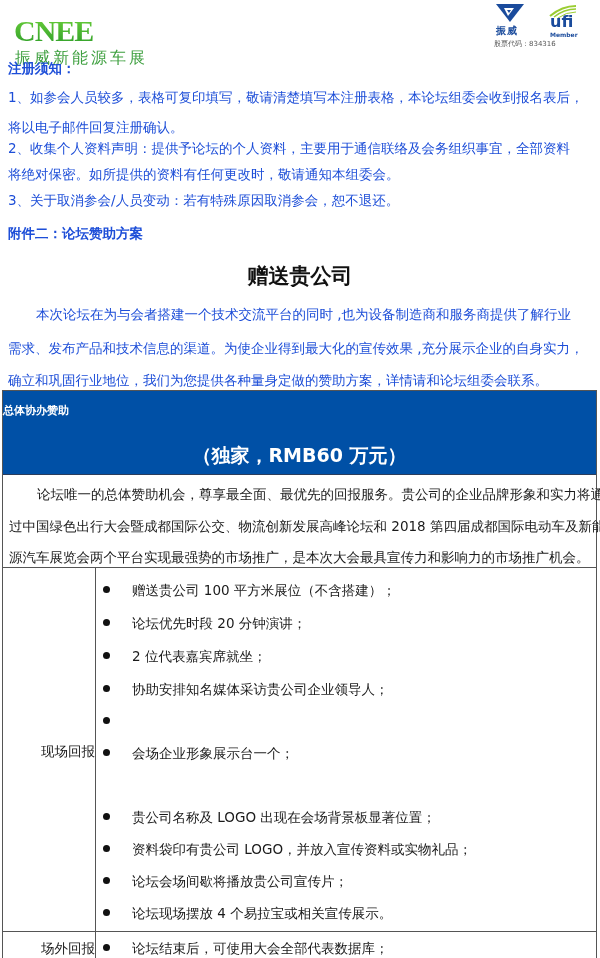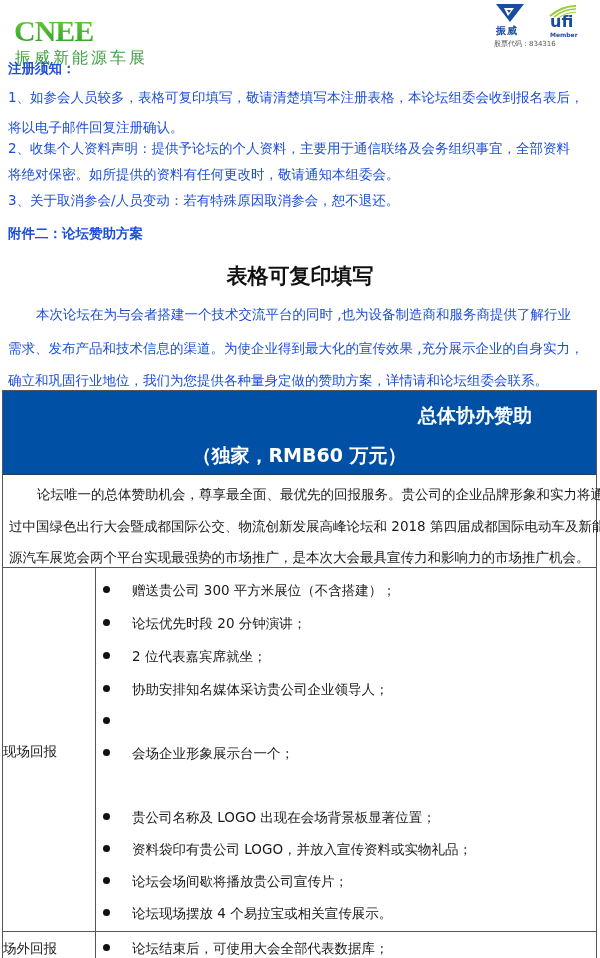--- a/index.html
+++ b/index.html
@@ -26,27 +26,27 @@
   .ufi-member { position: absolute; left: 60px; top: 29px; font-size: 6px; color: #1a4b9c; font-weight: bold; }
   .stock-code { position: absolute; left: 4px; top: 37px; font-size: 7px; color: #555; white-space: nowrap; }
 
   .content { position: absolute; left: 0; top: 0; width: 600px; }
   .p { position: absolute; left: 8px; font-size: 13.5px; line-height: 20px; white-space: nowrap; color: #1d4ed8; }
   .bold { font-weight: bold; }
   .title { position: absolute; left: 0; width: 600px; text-align: center; top: 262px; font-size: 21px; font-weight: bold; color: #111; }
 
   .table { position: absolute; left: 2px; top: 390px; width: 595px; height: 568px; border: 1px solid #555; border-bottom: none; box-sizing: border-box; }
   .blue-head { position: absolute; left: 0; top: 0; width: 593px; height: 83px; background: #0050a6; border-bottom: 1px solid #2b3d5c; }
-  .blue-line1 { position: absolute; left: 0; width: 529px; top: 12px; text-align: right; color: #fff; font-weight: bold; font-size: 19px; }
+  .blue-line1 { position: absolute; left: 0; width: 593px; top: 12px; text-align: left; color: #fff; font-weight: bold; font-size: 11px; }
   .blue-line2 { position: absolute; left: 0; width: 593px; top: 52px; text-align: center; color: #fff; font-weight: bold; font-size: 19px; }
   .desc { position: absolute; left: 6px; font-size: 13.5px; line-height: 20px; white-space: nowrap; }
   .desc-top-border { position: absolute; left: 0; top: 176px; width: 593px; height: 1px; background: #555; }
   .col-divider { position: absolute; left: 92px; top: 177px; width: 1px; height: 391px; background: #555; }
   .row-divider { position: absolute; left: 0; top: 540px; width: 593px; height: 1px; background: #555; }
-  .row-label { position: absolute; left: 0; width: 92px; text-align: left; font-size: 13.5px; }
+  .row-label { position: absolute; left: 0; width: 92px; text-align: right; font-size: 13.5px; }
   .bullet-item { position: absolute; left: 100px; font-size: 13.5px; line-height: 20px; white-space: nowrap; }
   .bullet-dot { display: inline-block; width: 7px; height: 7px; border-radius: 50%; background: #111; margin-right: 22px; vertical-align: middle; position: relative; top: -2px; }
 </style>
 </head>
 <body>
 
 <div class="header">
   <div class="cnee-logo">
     <div class="cnee-text">CNEE</div>
     <div class="cnee-sub">振威新能源车展</div>
@@ -71,21 +71,21 @@
 
 <div class="content">
   <div class="p bold" style="top:58px;">注册须知：</div>
   <div class="p" style="top:87px;">1、如参会人员较多，表格可复印填写，敬请清楚填写本注册表格，本论坛组委会收到报名表后，</div>
   <div class="p" style="top:117px;">将以电子邮件回复注册确认。</div>
   <div class="p" style="top:138px;">2、收集个人资料声明：提供予论坛的个人资料，主要用于通信联络及会务组织事宜，全部资料</div>
   <div class="p" style="top:164px;">将绝对保密。如所提供的资料有任何更改时，敬请通知本组委会。</div>
   <div class="p" style="top:190px;">3、关于取消参会/人员变动：若有特殊原因取消参会，恕不退还。</div>
   <div class="p bold" style="top:223px;">附件二：论坛赞助方案</div>
 
-  <div class="title">表格可复印填写</div>
+  <div class="title">赠送贵公司</div>
 
   <div class="p" style="top:304px; left:36px;">本次论坛在为与会者搭建一个技术交流平台的同时 ,也为设备制造商和服务商提供了解行业</div>
   <div class="p" style="top:338px;">需求、发布产品和技术信息的渠道。为使企业得到最大化的宣传效果 ,充分展示企业的自身实力，</div>
   <div class="p" style="top:370px;">确立和巩固行业地位，我们为您提供各种量身定做的赞助方案，详情请和论坛组委会联系。</div>
 </div>
 
 <div class="table">
   <div class="blue-head">
     <div class="blue-line1">总体协办赞助</div>
     <div class="blue-line2">（独家，RMB60 万元）</div>
@@ -93,21 +93,21 @@
 
   <div class="desc" style="top:93px; left:34px;">论坛唯一的总体赞助机会，尊享最全面、最优先的回报服务。贵公司的企业品牌形象和实力将通</div>
   <div class="desc" style="top:125px;">过中国绿色出行大会暨成都国际公交、物流创新发展高峰论坛和 2018 第四届成都国际电动车及新能</div>
   <div class="desc" style="top:156px;">源汽车展览会两个平台实现最强势的市场推广，是本次大会最具宣传力和影响力的市场推广机会。</div>
 
   <div class="desc-top-border"></div>
   <div class="col-divider"></div>
   <div class="row-divider"></div>
 
   <div class="row-label" style="top:352px;">现场回报</div>
-  <div class="bullet-item" style="top:189px;"><span class="bullet-dot"></span><span>赠送贵公司 300 平方米展位（不含搭建）；</span></div>
+  <div class="bullet-item" style="top:189px;"><span class="bullet-dot"></span><span>赠送贵公司 100 平方米展位（不含搭建）；</span></div>
   <div class="bullet-item" style="top:222px;"><span class="bullet-dot"></span><span>论坛优先时段 20 分钟演讲；</span></div>
   <div class="bullet-item" style="top:255px;"><span class="bullet-dot"></span><span>2 位代表嘉宾席就坐；</span></div>
   <div class="bullet-item" style="top:288px;"><span class="bullet-dot"></span><span>协助安排知名媒体采访贵公司企业领导人；</span></div>
   <div class="bullet-item" style="top:320px;"><span class="bullet-dot"></span></div>
   <div class="bullet-item" style="top:352px;"><span class="bullet-dot"></span><span>会场企业形象展示台一个；</span></div>
   <div class="bullet-item" style="top:416px;"><span class="bullet-dot"></span><span>贵公司名称及 LOGO 出现在会场背景板显著位置；</span></div>
   <div class="bullet-item" style="top:448px;"><span class="bullet-dot"></span><span>资料袋印有贵公司 LOGO，并放入宣传资料或实物礼品；</span></div>
   <div class="bullet-item" style="top:480px;"><span class="bullet-dot"></span><span>论坛会场间歇将播放贵公司宣传片；</span></div>
   <div class="bullet-item" style="top:512px;"><span class="bullet-dot"></span><span>论坛现场摆放 4 个易拉宝或相关宣传展示。</span></div>
 

